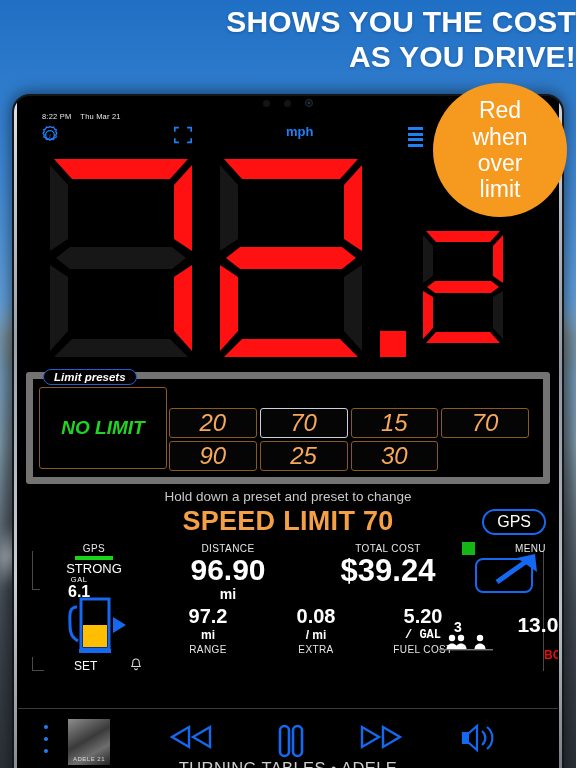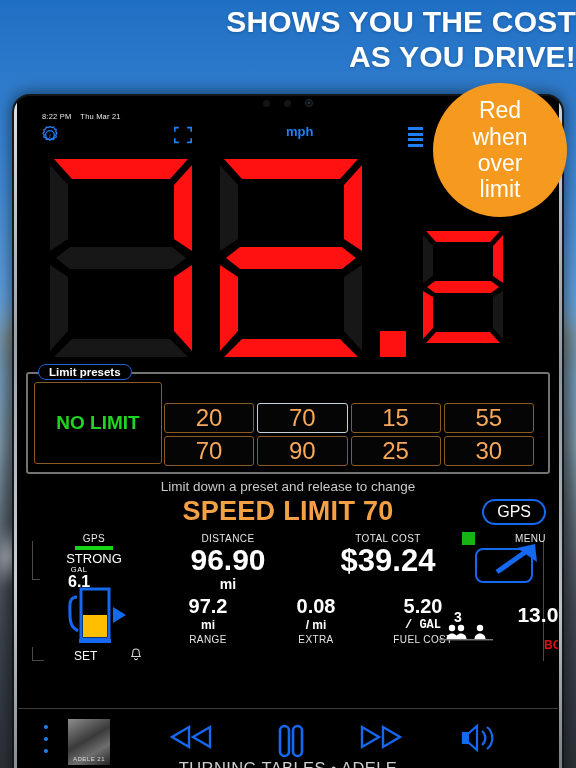--- a/index.html
+++ b/index.html
@@ -85,22 +85,22 @@
   .ic-full{ position:absolute; left:155px; top:3px; }
   .mph{ position:absolute; left:268px; top:1px; color:#1f7ff5; font-weight:bold; font-size:13px; }
   .ic-menu{ position:absolute; left:390px; top:4px; }
   .ic-menu span{ display:block; width:15px; height:3px; background:#1f7ff5; margin-bottom:2.5px; }
 
   
   .speedwrap{ position:relative; height:215px; }
 
   
   .presets{
-    margin:4px 8px 0 8px; border:2px solid #737373; border-radius:3px;
-    position:relative; padding:8px 14px 6px 6px;
+    margin:4px 8px 0 8px; border:7px solid #737373; border-radius:3px;
+    position:relative; padding:8px 14px 6px 6px;font-style:italic;
   }
   .presets-legend{
     position:absolute; top:-10px; left:10px; background:#000;
     border:1.5px solid #1f5fd0; border-radius:11px; padding:1px 10px;
     font-size:11.5px; font-weight:bold; color:#fff;
   }
   .preset-grid{ display:flex; gap:2px;text-align:right; }
   .nolimit{
     flex:0 0 128px; border:1px solid #8a5a20; border-radius:3px;
     display:flex; align-items:center; justify-content:center;
@@ -260,30 +260,29 @@
     </div>
 
     <div class="presets">
       <div class="presets-legend">Limit presets</div>
       <div class="preset-grid">
         <div class="nolimit">NO LIMIT</div>
         <div class="numgrid">
           <div class="pbtn">20</div>
           <div class="pbtn sel">70</div>
           <div class="pbtn">15</div>
-          <div class="pbtn">55</div>
           <div class="pbtn">70</div>
           <div class="pbtn">90</div>
           <div class="pbtn">25</div>
           <div class="pbtn">30</div>
         </div>
       </div>
     </div>
 
-    <div class="hint">Limit down a preset and release to change</div>
+    <div class="hint">Hold down a preset and preset to change</div>
 
     <div class="limitline">
       <b>SPEED LIMIT 70</b>
       <div class="gpsbtn">GPS</div>
     </div>
 
     <div class="panel">
 
       <div class="rule" style="left:14px;top:46px;width:8px;"></div>
       <div class="rule" style="left:14px;top:8px;width:1px;height:38px;background:#4a4a4a;"></div>

